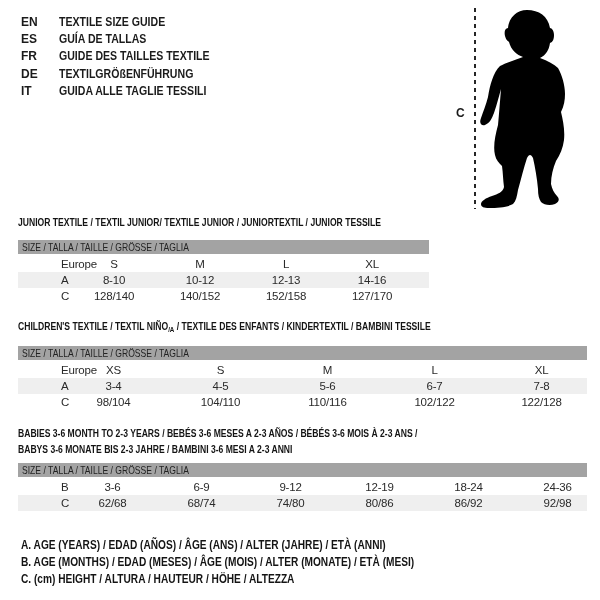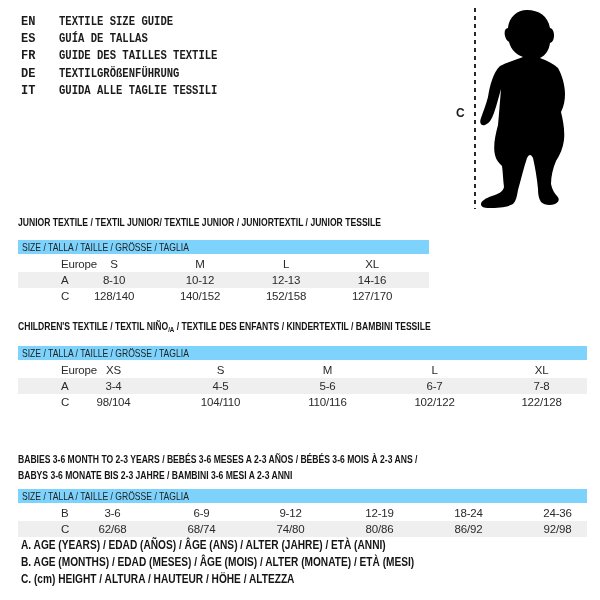--- a/index.html
+++ b/index.html
@@ -9,36 +9,36 @@
     -webkit-font-smoothing:antialiased;
   }
   .abs{position:absolute;}
 
   
   .cnd{display:inline-block;transform:scaleX(0.78);transform-origin:0 50%;white-space:nowrap;}
   .cnd88{display:inline-block;transform:scaleX(0.88);transform-origin:0 50%;white-space:nowrap;}
   .blk{display:block;transform-origin:0 50%;}
 
   
-  .langs{top:14px;left:21px;font-weight:bold;font-size:12px;line-height:17.2px;font-family:Liberation Mono, monospace;}
+  .langs{top:14px;left:21px;font-weight:bold;font-size:12px;line-height:17.2px;}
   .lang-row{display:grid;grid-template-columns:38px auto;}
 
   
   .dotline{left:474px;top:8px;width:2px;height:201px;
     background:repeating-linear-gradient(to bottom,#262626 0 4px,transparent 4px 8px);}
   .fig-c{left:456px;top:106px;font-weight:bold;font-size:12px;}
 
   
   .tbl{left:18px;}
   .t1{width:411px;}
   .t2,.t3{width:569px;}
   .t-title{font-weight:bold;font-size:11px;line-height:13px;color:#141414;}
-  .t3 .t-title{line-height:16px;margin-top:26px;}
+  .t3 .t-title{line-height:16px;}
   .sub{font-size:8px;vertical-align:-2px;}
-  .bar{height:14px;line-height:14.5px;background:#7dd3fc;padding-left:4px;
+  .bar{height:14px;line-height:14.5px;background:#a3a3a3;padding-left:4px;
        font-size:11px;color:#222;box-sizing:border-box;}
   .t1 .bar{margin-top:11px;}
   .t2 .bar{margin-top:10px;}
   .t3 .bar{margin-top:6px;}
   .rows{margin-top:2px;}
   .row{display:grid;height:16px;line-height:16px;font-size:11.5px;color:#2a2a2a;}
   .t1 .row{grid-template-columns:53px repeat(4,86px);}
   .t2 .row{grid-template-columns:42px repeat(5,107px);}
   .t3 .row{grid-template-columns:50px repeat(6,89px);}
   .row.alt{background:#efefef;}

